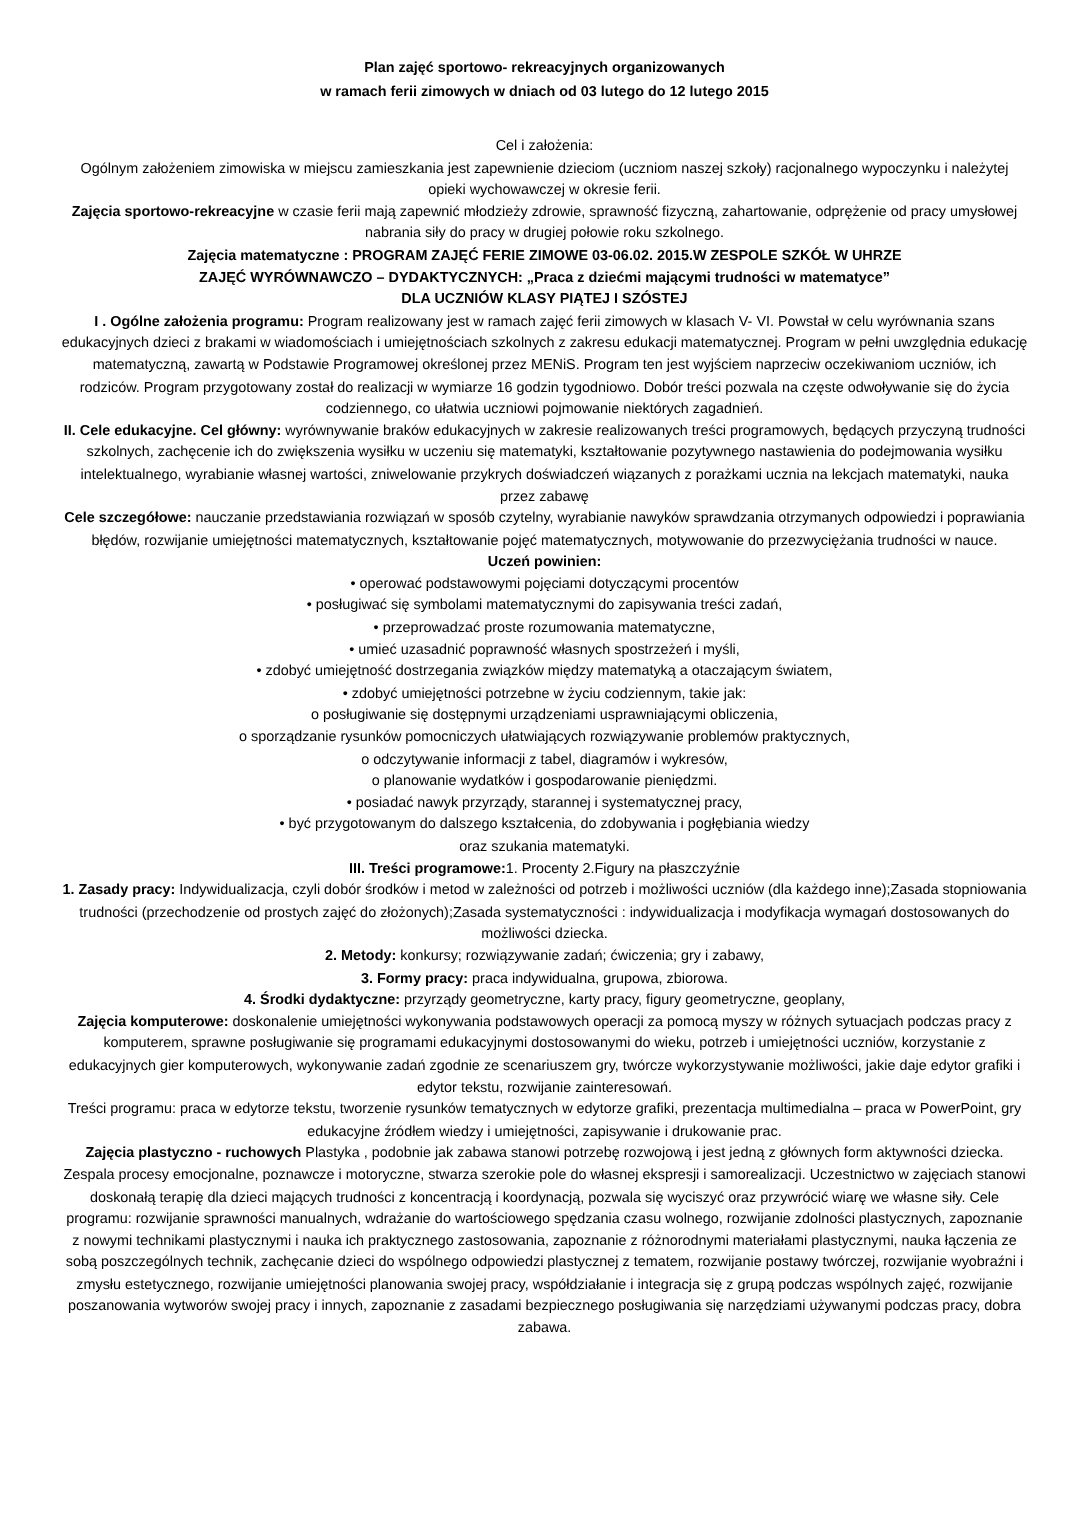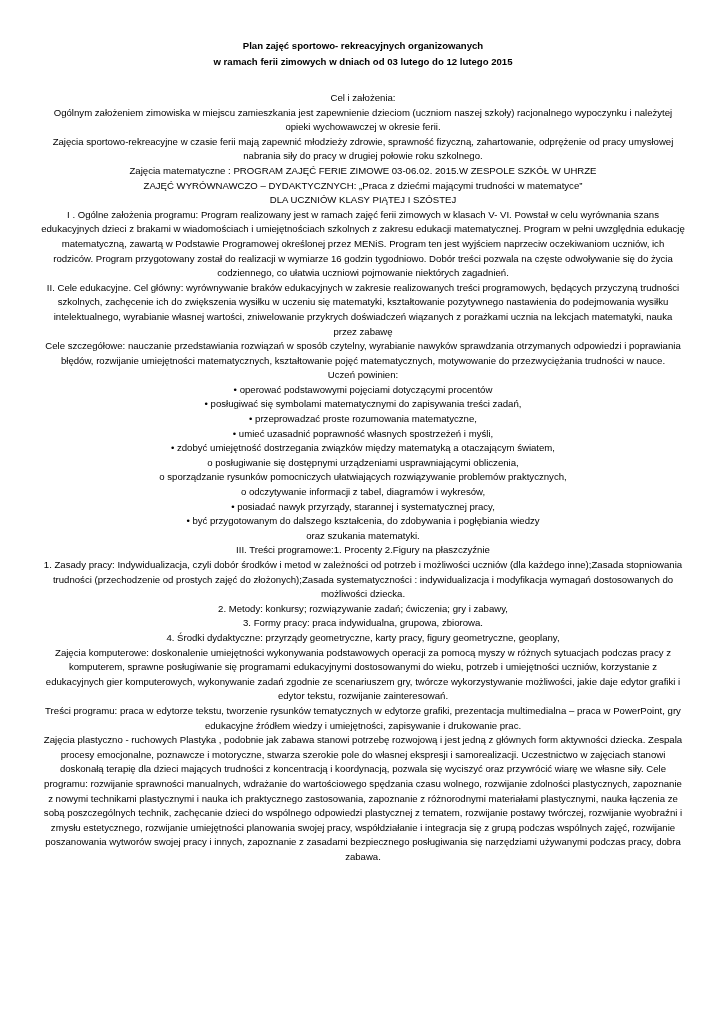--- a/index.html
+++ b/index.html
@@ -34,21 +34,21 @@
   }
   .body-text {
     font-size: 9.6px;
     line-height: 14.6px;
     text-align: center;
   }
   .body-text p {
     margin: 0;
     padding: 0;
   }
-  .b { font-weight: normal; }
+  .b { font-weight: bold; }
 </style>
 </head>
 <body>
 
 <div class="page">
   <div class="title-block">
     <div>Plan zajęć sportowo- rekreacyjnych organizowanych</div>
     <div>w ramach ferii zimowych w dniach od 03 lutego do 12 lutego 2015</div>
   </div>
   <div class="body-text" id="body">
@@ -60,23 +60,25 @@
       <p><span class="b">DLA UCZNIÓW KLASY  PIĄTEJ I SZÓSTEJ</span></p>
       <p><span class="b">I . Ogólne założenia programu:</span><span> Program realizowany jest w ramach zajęć ferii zimowych w klasach V- VI. Powstał w celu wyrównania szans edukacyjnych dzieci z brakami w wiadomościach i umiejętnościach szkolnych z zakresu edukacji matematycznej. Program w pełni uwzględnia edukację matematyczną, zawartą w Podstawie Programowej określonej przez MENiS. Program ten jest wyjściem naprzeciw oczekiwaniom uczniów, ich rodziców. Program przygotowany został do realizacji w wymiarze 16 godzin tygodniowo. Dobór treści pozwala na częste odwoływanie się do życia codziennego, co ułatwia uczniowi pojmowanie niektórych zagadnień.</span></p>
       <p><span class="b">II. Cele edukacyjne. Cel główny:</span><span> wyrównywanie braków edukacyjnych w zakresie realizowanych treści programowych, będących przyczyną trudności szkolnych, zachęcenie ich do zwiększenia wysiłku w uczeniu się matematyki, kształtowanie pozytywnego nastawienia do podejmowania wysiłku intelektualnego, wyrabianie własnej wartości, zniwelowanie przykrych doświadczeń wiązanych z porażkami ucznia na lekcjach matematyki, nauka przez zabawę</span></p>
       <p><span class="b">Cele szczegółowe:</span><span> nauczanie przedstawiania rozwiązań w sposób czytelny,  wyrabianie nawyków sprawdzania otrzymanych odpowiedzi i poprawiania błędów,  rozwijanie umiejętności matematycznych, kształtowanie pojęć matematycznych, motywowanie do przezwyciężania trudności w nauce.</span></p>
       <p><span class="b">Uczeń powinien:</span></p>
       <p><span>• operować podstawowymi pojęciami dotyczącymi procentów</span></p>
       <p><span>• posługiwać się symbolami matematycznymi do zapisywania treści zadań,</span></p>
       <p><span>• przeprowadzać proste rozumowania matematyczne,</span></p>
       <p><span>• umieć uzasadnić poprawność własnych spostrzeżeń i myśli,</span></p>
       <p><span>• zdobyć umiejętność dostrzegania związków między matematyką a otaczającym światem,</span></p>
+      <p><span>• zdobyć umiejętności potrzebne w życiu codziennym, takie jak:</span></p>
       <p><span>o posługiwanie się dostępnymi urządzeniami usprawniającymi obliczenia,</span></p>
       <p><span>o sporządzanie rysunków pomocniczych ułatwiających rozwiązywanie problemów praktycznych,</span></p>
       <p><span>o odczytywanie informacji z tabel, diagramów i wykresów,</span></p>
+      <p><span>o planowanie wydatków i gospodarowanie pieniędzmi.</span></p>
       <p><span>• posiadać nawyk przyrządy, starannej i systematycznej pracy,</span></p>
       <p><span>• być przygotowanym do dalszego kształcenia, do zdobywania i pogłębiania wiedzy</span></p>
       <p><span>oraz szukania matematyki.</span></p>
       <p><span class="b">III. Treści programowe:</span><span>1. Procenty 2.Figury na płaszczyźnie</span></p>
       <p><span class="b">1. Zasady pracy:</span><span> Indywidualizacja, czyli dobór środków i metod w zależności od potrzeb i możliwości uczniów (dla każdego inne);Zasada stopniowania trudności (przechodzenie od prostych zajęć do złożonych);Zasada systematyczności : indywidualizacja i modyfikacja wymagań dostosowanych do możliwości dziecka.</span></p>
       <p><span class="b">2. Metody:</span><span> konkursy; rozwiązywanie zadań; ćwiczenia; gry i zabawy,</span></p>
       <p><span class="b">3. Formy pracy:</span><span> praca indywidualna, grupowa, zbiorowa.</span></p>
       <p><span class="b">4. Środki dydaktyczne:</span><span> przyrządy geometryczne, karty pracy, figury geometryczne, geoplany,</span></p>
       <p><span class="b">Zajęcia komputerowe:</span><span> doskonalenie umiejętności wykonywania podstawowych operacji za pomocą myszy  w różnych sytuacjach podczas pracy z komputerem, sprawne posługiwanie się programami edukacyjnymi dostosowanymi do wieku, potrzeb i umiejętności uczniów, korzystanie z edukacyjnych gier komputerowych, wykonywanie zadań zgodnie ze scenariuszem gry, twórcze wykorzystywanie możliwości, jakie daje edytor grafiki i edytor tekstu, rozwijanie zainteresowań.</span></p>
       <p><span>Treści programu: praca w edytorze tekstu, tworzenie rysunków tematycznych w edytorze grafiki, prezentacja multimedialna – praca w PowerPoint, gry edukacyjne źródłem wiedzy i umiejętności, zapisywanie i drukowanie prac.</span></p>

